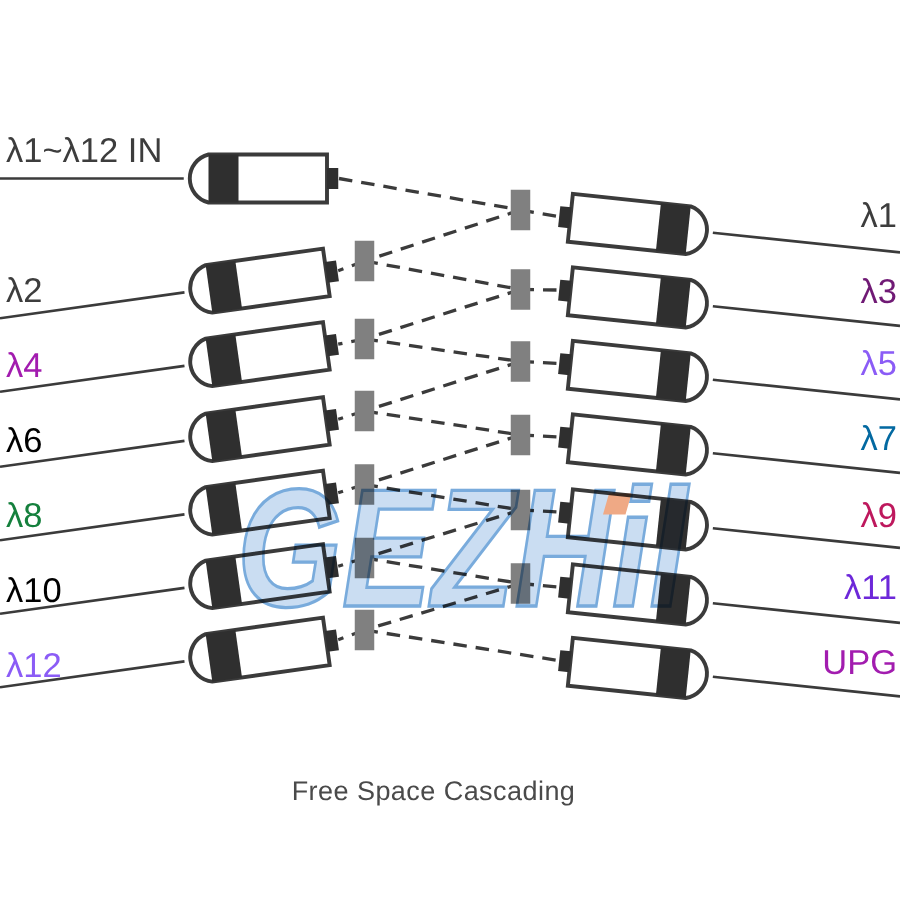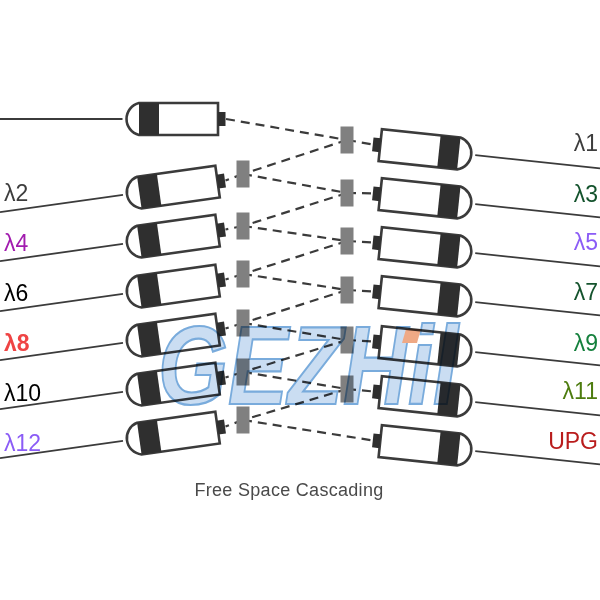--- a/index.html
+++ b/index.html
@@ -166,29 +166,30 @@
           <rect x="13" y="-16" width="20" height="32" fill="#2f2f2f"></rect>
           <rect x="-53.5" y="-7" width="7.5" height="14" fill="#2f2f2f"></rect>
         </g>
       </g>
     <g id="g-watermark" style="mix-blend-mode: multiply;" opacity="0.95">
       <text id="wm-text" x="158" y="404" font-size="112" font-weight="bold" font-style="italic" font-family="Liberation Sans, sans-serif" textLength="300" lengthAdjust="spacingAndGlyphs" fill="#c7dcf2" stroke="#72a7da" stroke-width="2.2">GEZHil</text>
       <path id="wm-dot" d="M 406 329 l 15 0 l -4 14 l -15 0 Z" fill="#efa47e"></path>
     </g>
   </svg>
 
+  <div class="plabel left" style="top: 89px; color: rgb(61, 61, 61);">λ1~λ12 IN</div>
   <div class="plabel left" style="top: 182px; color: rgb(61, 61, 61);">λ2</div>
   <div class="plabel left" style="top: 232px; color: #a21caf;">λ4</div>
   <div class="plabel left" style="top: 282px; color: #000000;">λ6</div>
-  <div class="plabel left" style="top: 332px; color: #ef4444; font-weight: bold;">λ8</div>
+  <div class="plabel left" style="top: 332px; color: #15803d;">λ8</div>
   <div class="plabel left" style="top: 382px; color: #000000;">λ10</div>
   <div class="plabel left" style="top: 432px; color: #8b5cf6;">λ12</div>
 
   <div class="plabel right" style="top: 132px; color: rgb(61, 61, 61);">λ1</div>
-  <div class="plabel right" style="top: 183px; color: #14532d;">λ3</div>
+  <div class="plabel right" style="top: 183px; color: #701a75;">λ3</div>
   <div class="plabel right" style="top: 231px; color: #8b5cf6;">λ5</div>
-  <div class="plabel right" style="top: 281px; color: #14532d;">λ7</div>
-  <div class="plabel right" style="top: 332px; color: #15803d;">λ9</div>
-  <div class="plabel right" style="top: 380px; color: #4d7c0f;">λ11</div>
-  <div class="plabel right" style="top: 430px; color: #b91c1c;">UPG</div>
+  <div class="plabel right" style="top: 281px; color: #0369a1;">λ7</div>
+  <div class="plabel right" style="top: 332px; color: #be185d;">λ9</div>
+  <div class="plabel right" style="top: 380px; color: #6d28d9;">λ11</div>
+  <div class="plabel right" style="top: 430px; color: #a21caf;">UPG</div>
 
-  <div id="caption" style="color: rgb(74, 74, 74);">Free Space Cascading</div>
+  <div id="caption" style="color: rgb(74, 74, 74); margin-top: 37px;">Free Space Cascading</div>
 </div>
 
 </body></html>

